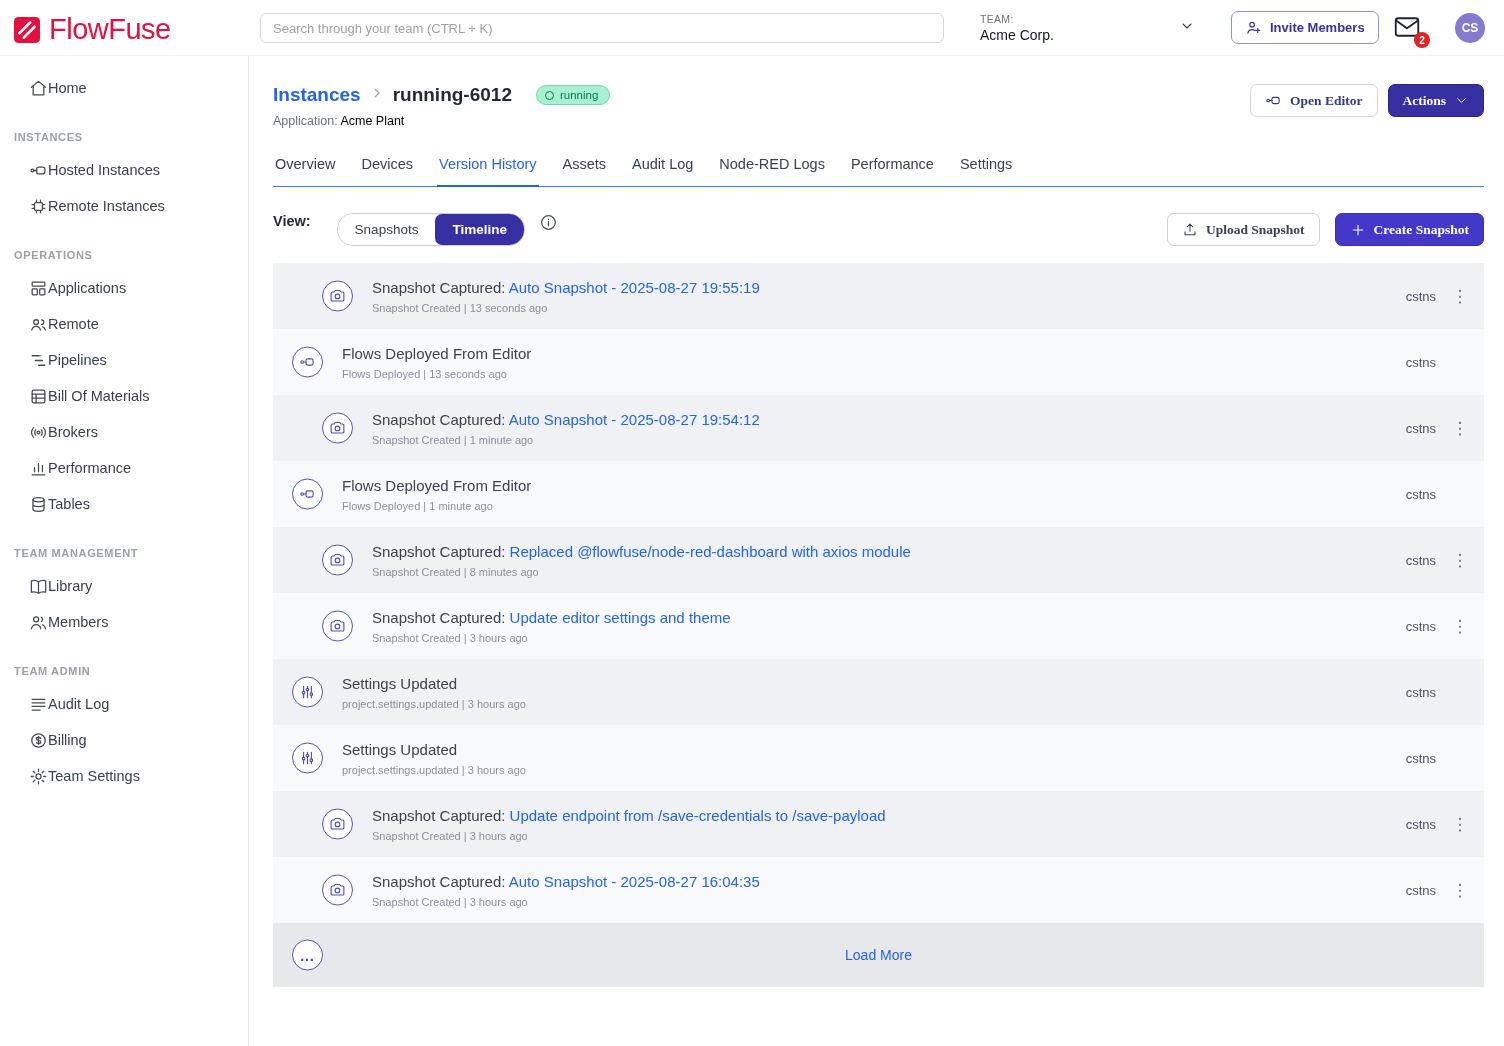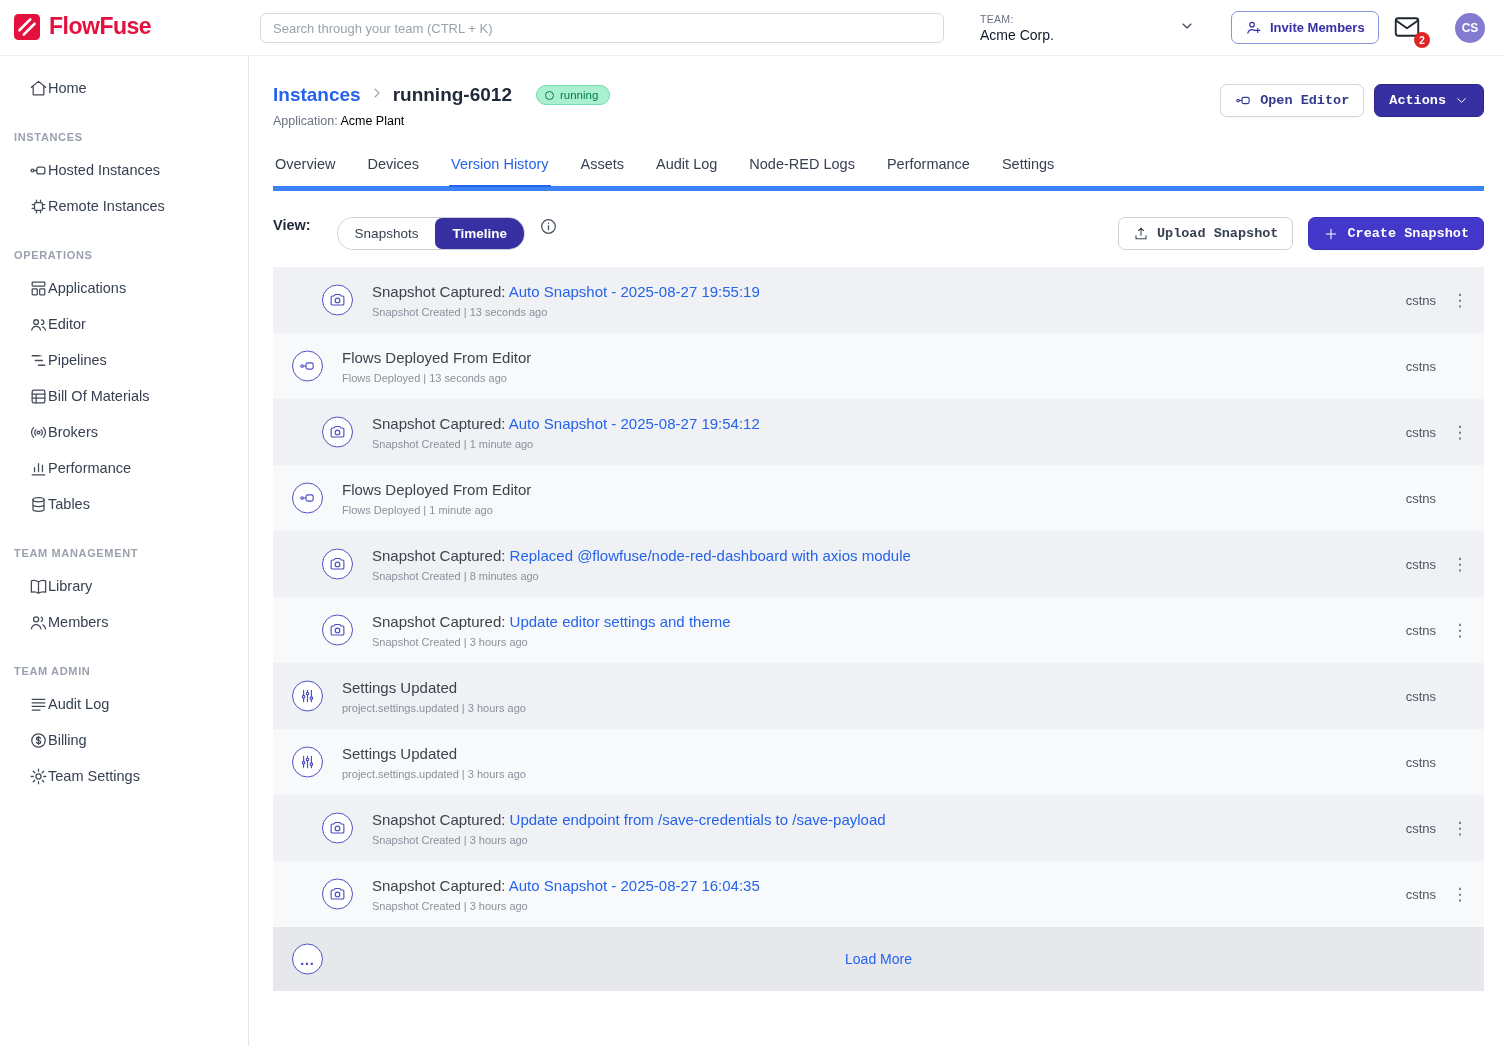--- a/index.html
+++ b/index.html
@@ -2,21 +2,21 @@
 <html><head>
 <meta charset="utf-8">
 <style>
   *{margin:0;padding:0;box-sizing:border-box}
   html,body{width:1504px;height:1046px;background:#fff;font-family:"Liberation Sans",sans-serif;color:#1f2937;overflow:hidden}
   svg.i{fill:none;stroke:currentColor;stroke-width:1.6;stroke-linecap:round;stroke-linejoin:round;flex:none}
 
   
   .topbar{position:absolute;top:0;left:0;width:1504px;height:56px;background:#fff;border-bottom:1px solid #edeff2;z-index:20}
   .logo{position:absolute;left:14px;top:13px;display:flex;align-items:center;gap:9px;cursor:pointer}
-  .logo-text{font-size:23px;font-weight:bold;color:#e4113f;letter-spacing:-.5px}
+  .logo-text{font-size:29px;font-weight:normal;color:#e4113f;letter-spacing:-.5px}
   .search{position:absolute;left:260px;top:13px;width:684px;height:30px;border:1px solid #d5d9df;border-radius:6px;padding:0 12px;font-size:13px;color:#374151;font-family:"Liberation Sans",sans-serif;outline:none}
   .search::placeholder{color:#9aa3ad}
   .team{position:absolute;left:980px;top:8px;width:215px;height:40px;display:flex;align-items:center;cursor:pointer}
   .team-label{font-size:10.5px;color:#6b7280;letter-spacing:.03em}
   .team-name{font-size:14px;color:#111827;margin-top:2px}
   .team .chev{margin-left:auto;color:#374151}
   .btn-invite{position:absolute;left:1231px;top:11px;height:33px;display:flex;align-items:center;gap:8px;padding:0 13px;background:#fff;border:1px solid #8d92dd;border-radius:7px;font-size:13px;font-weight:bold;color:#3730a3;cursor:pointer;font-family:"Liberation Sans",sans-serif}
   .mail{position:absolute;left:1392px;top:12px;width:34px;height:34px;color:#1f2430;cursor:pointer}
   .mail-badge{position:absolute;right:-4px;bottom:-2px;min-width:16px;height:16px;border-radius:999px;background:#e02424;color:#fff;font-size:10px;font-weight:bold;display:flex;align-items:center;justify-content:center;padding:0 4px}
   .avatar{position:absolute;left:1455px;top:13px;width:30px;height:30px;border-radius:50%;background:#837bd0;color:#fff;font-size:12px;font-weight:bold;display:flex;align-items:center;justify-content:center;cursor:pointer}
@@ -34,26 +34,26 @@
   .page-head{display:flex;align-items:flex-start}
   .bc-row{display:flex;align-items:center;gap:8px}
   .bc-link{font-size:19px;font-weight:bold;color:#2563eb;text-decoration:none;cursor:pointer}
   .bc-chev{color:#9ca3af}
   .bc-current{font-size:19px;font-weight:bold;color:#1f2937}
   .badge-running{margin-left:16px;display:inline-flex;align-items:center;gap:6px;background:#a8f0cf;border:1px solid #6fdcae;color:#067a55;font-size:11.5px;border-radius:999px;padding:3px 11px 3px 8px}
   .badge-dot{width:9px;height:9px;border-radius:50%;border:1.5px solid #067a55;display:inline-block}
   .app-row{margin-top:8px;font-size:12.5px;color:#6b7280}
   .app-row a{color:#000000;text-decoration:none;cursor:pointer}
   .head-actions{margin-left:auto;display:flex;gap:10px}
-  .btn{height:33px;display:inline-flex;align-items:center;gap:8px;padding:0 14px;border-radius:7px;font-size:13.5px;font-weight:bold;cursor:pointer;font-family:Liberation Mono, monospace;border:1px solid transparent}
+  .btn{height:33px;display:inline-flex;align-items:center;gap:8px;padding:0 14px;border-radius:7px;font-size:13.5px;font-weight:bold;cursor:pointer;font-family:Liberation Serif, serif;border:1px solid transparent}
   .btn-outline{background:#fff;border-color:#d3d6dd;color:#343a8a;box-shadow:0 1px 1px rgba(0,0,0,.04)}
   .btn-dark{background:#3730a3;color:#fff;border-color:#2c2787}
   .btn-create{background:#4338ca;color:#fff;border-color:#3b30b5}
 
-  .tabs{margin-top:18px;display:flex;gap:28px;border-bottom:5px solid #3b82f6}
+  .tabs{margin-top:18px;display:flex;gap:22px;border-bottom:1px solid #3b82f6}
   .tab{padding:10px 2px 13px 2px;font-size:14.5px;color:#374151;cursor:pointer;border-bottom:2px solid transparent;margin-bottom:-1px;white-space:nowrap}
   .tab.active{color:#2563eb;border-bottom-color:#2563eb}
 
   .toolbar{margin-top:26px;display:flex;align-items:flex-start}
   .view-label{font-size:14.5px;font-weight:bold;color:#1f2937;margin-right:26px}
   .toggle{display:flex;border:1px solid #c9cdd4;border-radius:16px;overflow:hidden;background:#fff}
   .tg-seg{padding:8px 17px;font-size:13.5px;color:#374151;background:#fff;border:none;cursor:pointer;font-family:"Liberation Sans",sans-serif}
   .tg-seg.selected{background:#3730a3;color:#fff;border-radius:7px;font-weight:bold}
   .info-ic{margin-left:14px;color:#4b5563;display:flex;cursor:pointer}
   .toolbar-right{margin-left:auto;display:flex;gap:15px}
@@ -167,21 +167,21 @@
       </span>
     <span>Applications</span>
   </div>
   <div class="side-item">
     <span class="sicon">
         <svg class="i" width="19" height="19" viewBox="0 0 24 24">
           <circle cx="9" cy="9" r="3"></circle>
           <path d="M3.5 19c.8-3 2.9-4.6 5.5-4.6s4.7 1.6 5.5 4.6M15.8 6.2a2.8 2.8 0 0 1 0 5.6M17.3 15c1.8.7 3 2.1 3.5 4"></path>
         </svg>
       </span>
-    <span>Editor</span>
+    <span>Remote</span>
   </div>
   <div class="side-item">
     <span class="sicon">
         <svg class="i" width="19" height="19" viewBox="0 0 24 24">
           <path d="M4 6h9M8 12h9M12 18h8M4 6l3 0M15 6h0"></path>
         </svg>
       </span>
     <span>Pipelines</span>
   </div>
   <div class="side-item">

